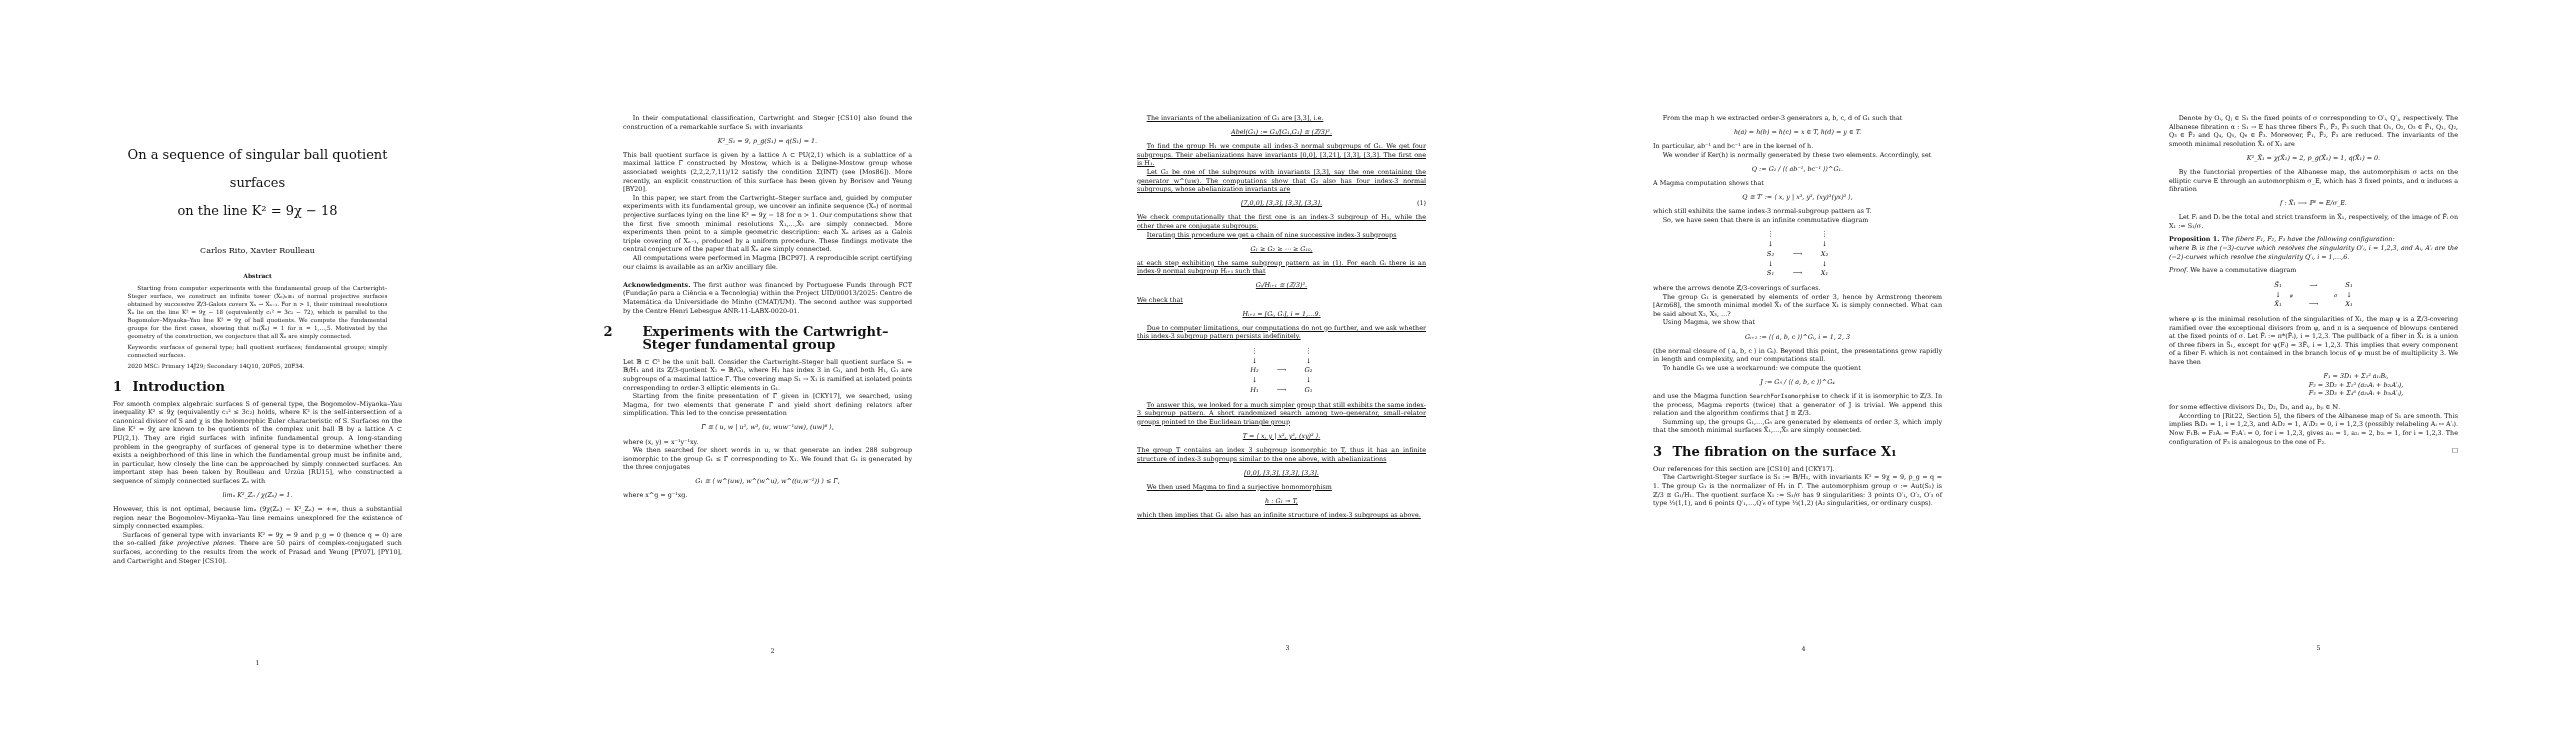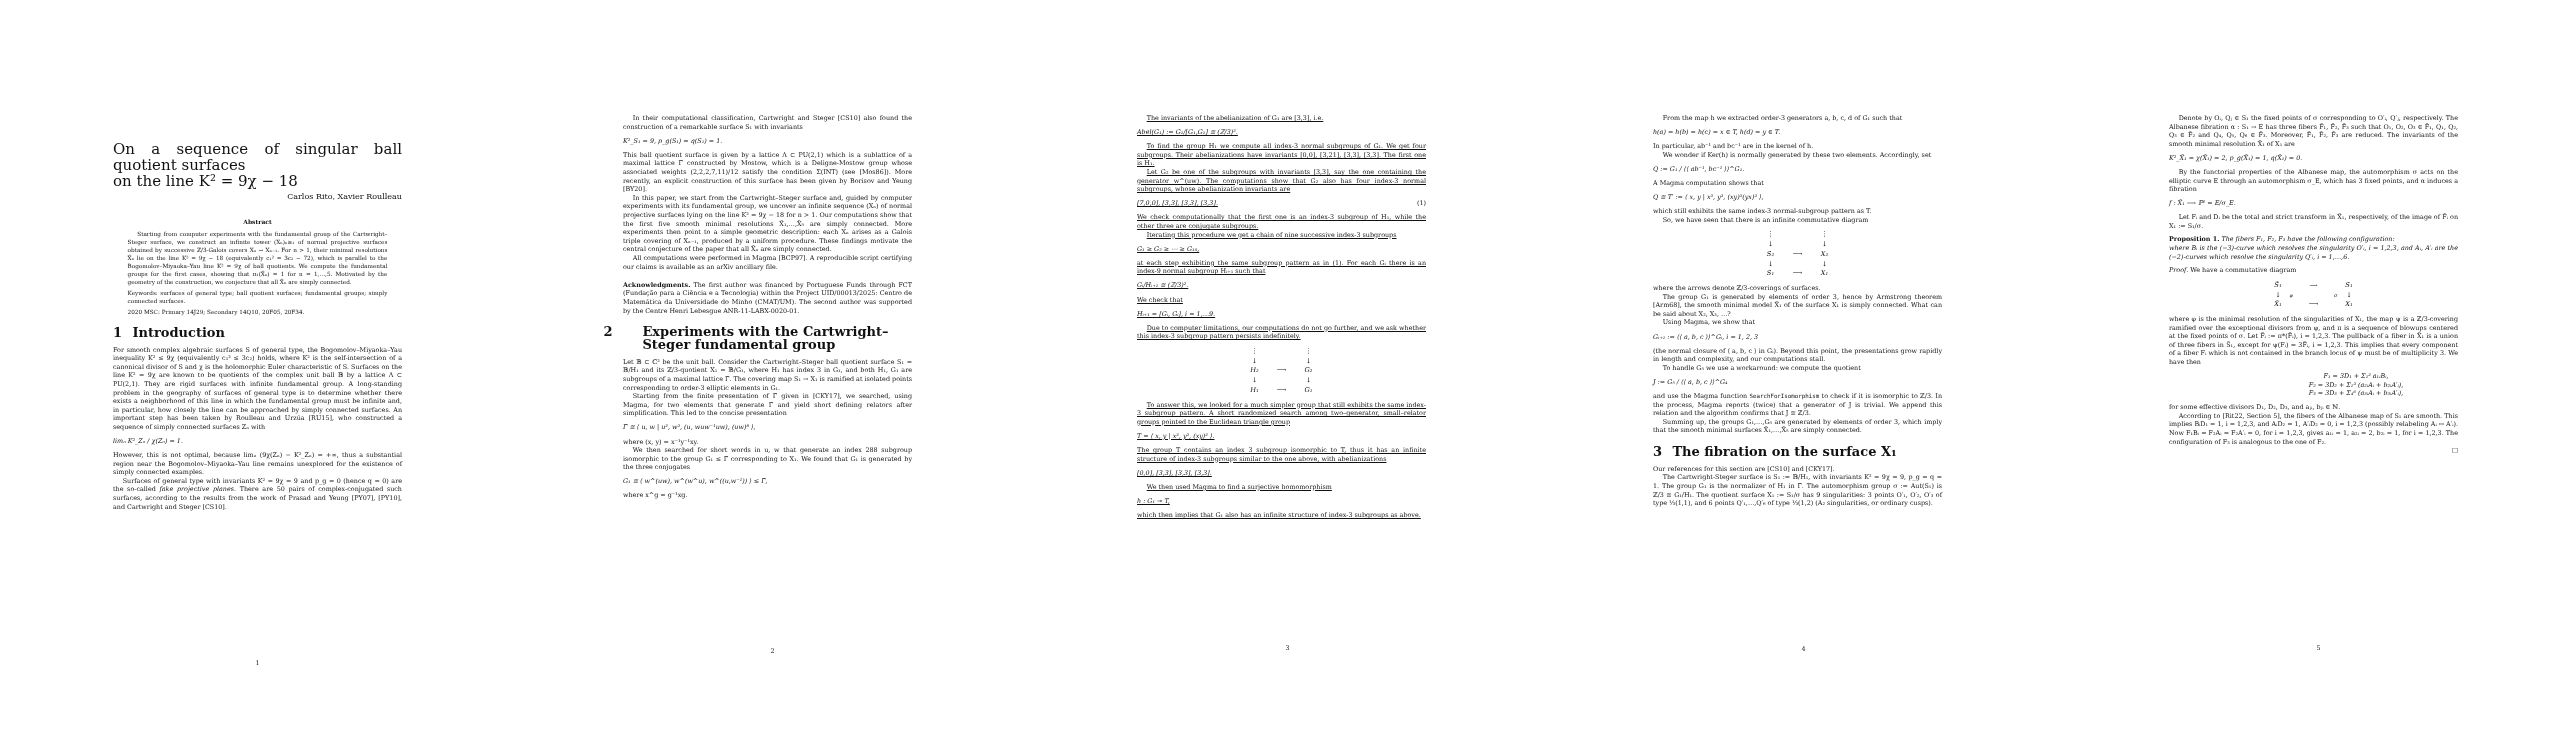--- a/index.html
+++ b/index.html
@@ -1,28 +1,28 @@
 <!DOCTYPE html>
 <html style="font-size:9.7px"><head>
 <meta charset="utf-8">
 <style>
   html,body{margin:0;padding:0;background:#fff;}
   body{width:2576px;height:729px;overflow:hidden;position:relative;font-family:"DejaVu Serif","Liberation Serif",serif;color:#111;}
   .page{position:absolute;top:0;width:515px;height:729px;background:#fff;}
   .col{position:absolute;width:289px;font-size:6.4px;line-height:8.6px;text-align:justify;}
   .col p{margin:0;}
   .ind{text-indent:9.7px;}
-  .eq{text-align:left;margin:5.5px 0;font-style:italic;white-space:nowrap;}
+  .eq{text-align:center;margin:5.5px 0;font-style:italic;white-space:nowrap;}
   .eqn{position:relative;}
   .eqn .num{position:absolute;right:0;font-style:normal;}
   .sec{font-weight:bold;font-size:13px;line-height:12.8px;margin:11px 0 6px 0;text-align:left;}
   .sec .n{display:inline-block;width:19.4px;}
   .pagenum{position:absolute;width:100%;text-align:center;font-size:6.4px;}
-  .title{font-size:15px;line-height:16px;font-weight:normal;margin:0;}
-  .authors{text-align:right;font-size:8px;margin-top:4px;}
+  .title{text-align:center;font-size:13px;line-height:28px;font-weight:normal;margin:0;}
+  .authors{text-align:center;font-size:8px;margin-top:22px;}
   .abstract-h{text-align:center;font-weight:bold;font-size:6px;margin-top:16px;}
   .abstract{font-size:5.7px;line-height:8px;margin:3.6px 14.6px 0 14.6px;text-align:justify;}
   .abstract p{margin:0 0 3px 0;}
   .stamp{position:absolute;left:8.5px;top:200px;width:18px;height:340px;}
   .stamp span{position:absolute;left:50%;top:50%;transform:translate(-50%,-50%) rotate(-90deg);white-space:nowrap;font-family:"Liberation Serif",serif;font-size:16px;color:#8a8a8a;}
   .diagram{margin:6px auto;font-style:italic;text-align:center;}
   .cd{display:inline-grid;grid-template-columns:18px 36px 18px;row-gap:1.2px;text-align:center;font-size:6.7px;}
   .cd .arr{font-style:normal;}
   .mono{font-family:"DejaVu Sans Mono","Liberation Mono",monospace;font-style:normal;font-size:5.8px;}
   ul.prop{margin:3.6px 0 3.6px 0;padding-left:16px;}

